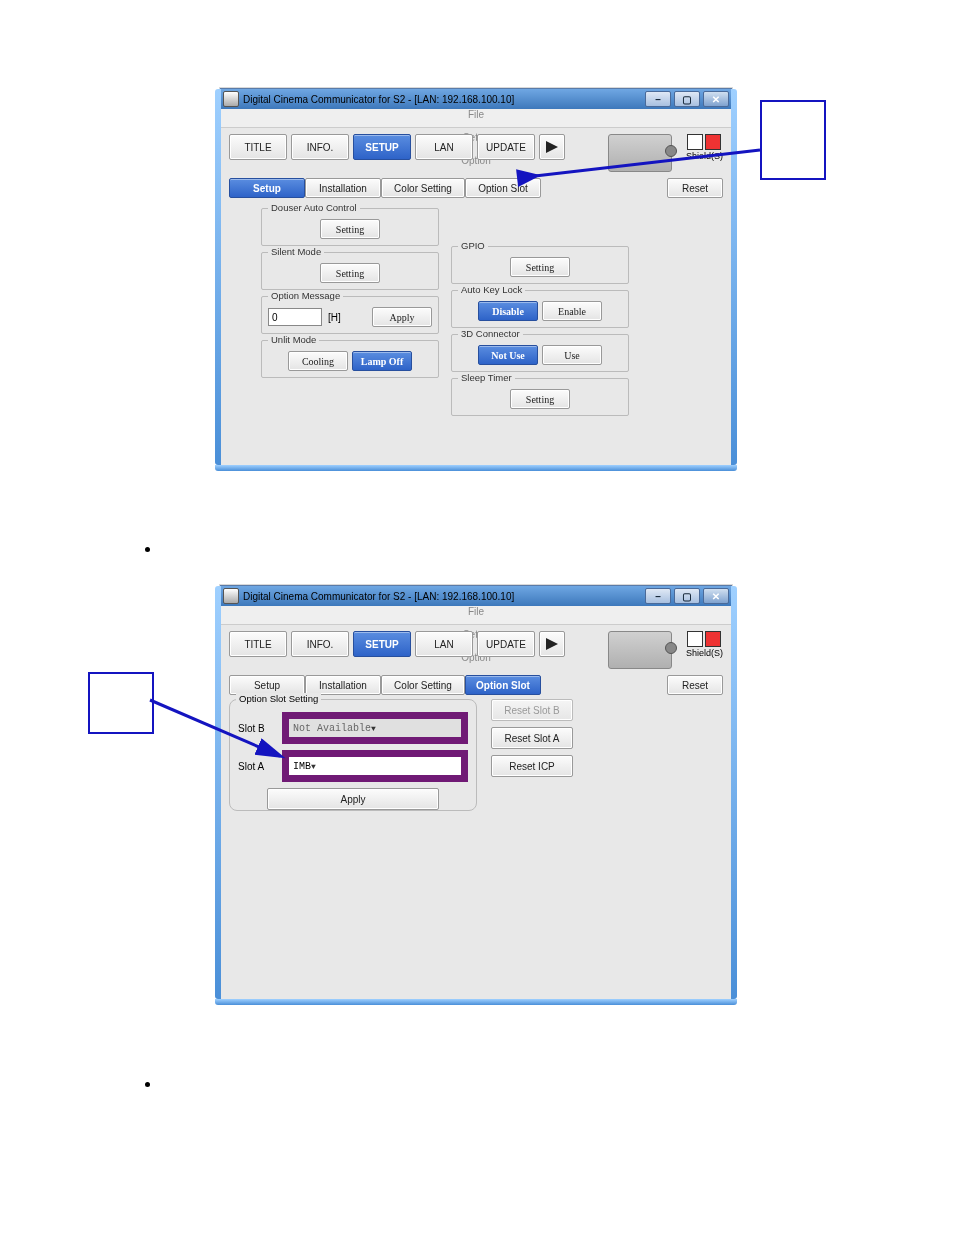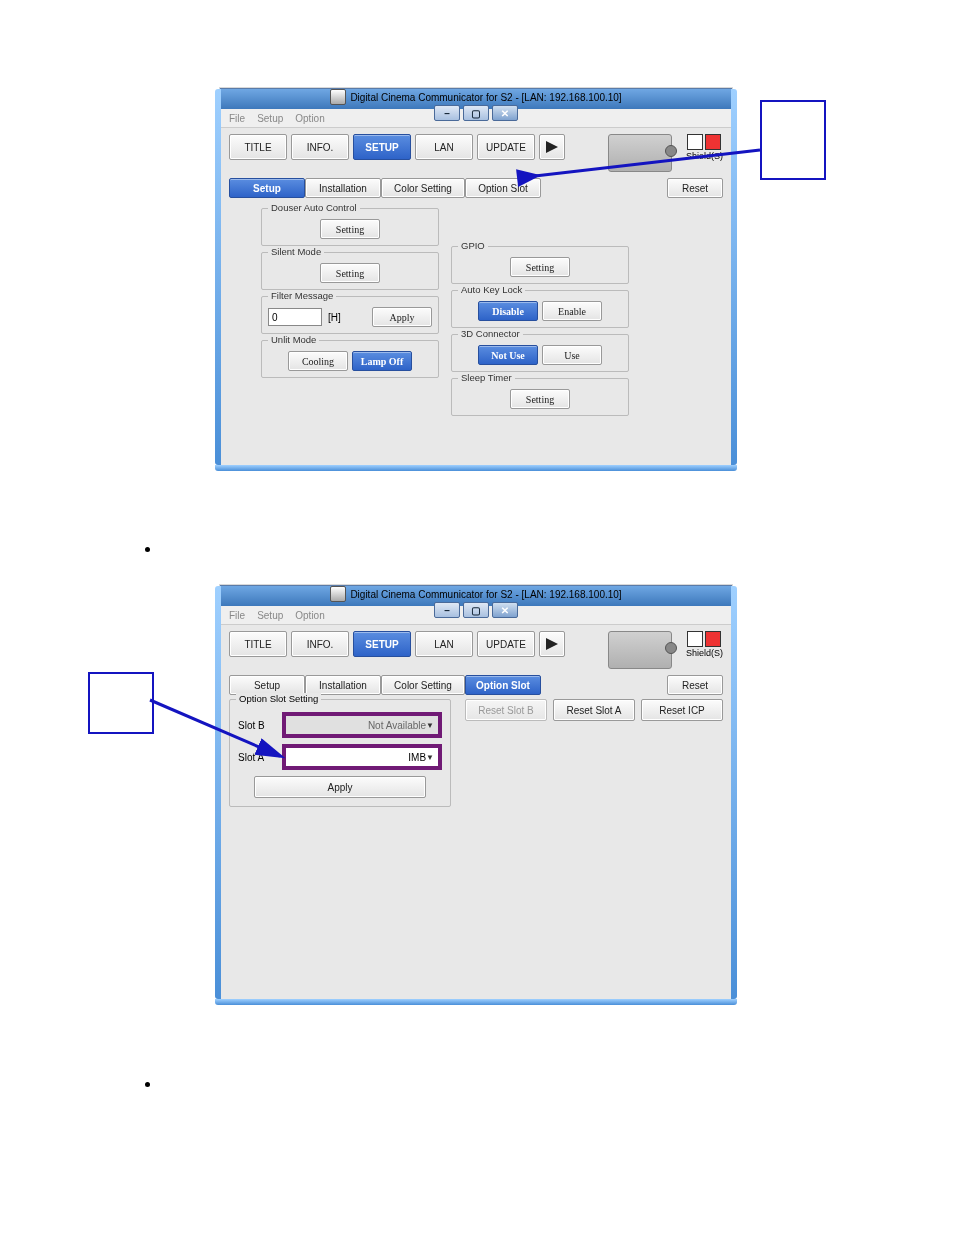--- a/index.html
+++ b/index.html
@@ -1,26 +1,26 @@
 <!DOCTYPE html>
 <html><head>
 <meta charset="utf-8">
 <style>
 body { margin:0; background:#fff; font-family:"Segoe UI",Tahoma,Arial,sans-serif; font-size:11px; color:#000; width:954px; }
 .canvas { position:relative; width:954px; height:1235px; }
 .win { position:absolute; left:220px; width:510px; border:1px solid #5a7ba8; background:#e8e8e8; box-shadow:0 0 0 1px rgba(0,0,0,.15); }
 .win.win1 { top:88px; height:376px; }
 .win.win2 { top:585px; height:413px; }
-.titlebar { height:20px; background:linear-gradient(#6fa7e3,#3d78bb); display:flex; align-items:center; justify-content:space-between; padding:0 2px; font-size:10px; color:#000;flex-direction:column; }
+.titlebar { height:20px; background:linear-gradient(#6fa7e3,#3d78bb); display:flex; align-items:center; justify-content:space-between; padding:0 2px; font-size:10px; color:#000; }
 .titlebar .left { display:flex; align-items:center; gap:4px; }
 .titlebar .icon { width:14px; height:14px; background:linear-gradient(#fff,#aaa); border:1px solid #555; border-radius:2px; }
 .titlebar .ctrls { display:flex; gap:3px; }
 .titlebar .ctrl { width:24px; height:14px; background:linear-gradient(#dfe8f5,#a8c0e0); border:1px solid #4a6a99; border-radius:2px; display:flex; align-items:center; justify-content:center; font-size:10px; color:#123; font-weight:bold; cursor:pointer; }
 .titlebar .ctrl.close { background:linear-gradient(#d0dff0,#7fa2cf); color:#fff; }
-.menubar { height:18px; background:#efefef; border-bottom:1px solid #ccc; display:flex; align-items:center; gap:12px; padding:0 8px; font-size:10px; color:#888; }
+.menubar { height:18px; background:#efefef; border-bottom:1px solid #ccc; display:flex; align-items:center; gap:12px; padding:0 8px; font-size:10px; color:#888;flex-direction:column; }
 .client { padding:6px 8px; }
 .toolbar-row { display:flex; align-items:flex-start; gap:4px; margin-bottom:6px; }
 .btn { background:linear-gradient(#fcfcfc,#e4e4e4); border:1px solid #999; border-radius:2px; height:24px; display:flex; align-items:center; justify-content:center; font-size:10px; color:#222; cursor:pointer; box-shadow:inset 0 0 0 1px #fff; }
 .btn.sm { height:18px; }
 .btn.primary { background:linear-gradient(#5a8de0,#2e63c8); color:#fff; border-color:#274f9e; font-weight:bold; box-shadow:inset 0 1px 0 rgba(255,255,255,.4); }
 .btn.disabled { color:#999; background:linear-gradient(#f5f5f5,#e6e6e6); border-color:#bbb; cursor:default; }
 .nav .btn { width:56px; }
 .nav .play { width:24px; display:flex; align-items:center; justify-content:center; }
 .play svg { width:12px; height:12px; }
 .proj-img { width:62px; height:36px; background:linear-gradient(#d0d0d0,#b0b0b0); border:1px solid #888; border-radius:3px; position:relative; }
@@ -35,30 +35,30 @@
 .subtab-row .reset { width:54px; }
 .grp { border:1px solid #bbb; border-radius:2px; padding:10px 6px 6px; position:relative; margin-top:6px; }
 .grp .legend { position:absolute; top:-7px; left:6px; background:#e8e8e8; padding:0 3px; font-size:9.5px; color:#333; }
 .grp-row { display:flex; gap:4px; justify-content:center; }
 .grp .btn { width:58px; height:18px; font-size:10px;font-family:Liberation Serif, serif; }
 .cols2 { display:flex; gap:12px;padding-left:32px; }
 .col { width:178px; }
 .input { background:#fff; border:1px solid #888; height:16px; width:46px; padding:0 3px; font-size:10px; display:flex; align-items:center; }
 .fm-row { display:flex; align-items:center; gap:6px; }
 .fm-unit { font-size:10px; }
-.slot-area { border:1px solid #bbb; border-radius:2px; padding:12px 8px 8px; position:relative; width:230px; }
+.slot-area { border:1px solid #bbb; border-radius:8px; padding:12px 8px 0; position:relative; width:230px; }
 .slot-area .legend { position:absolute; top:-7px; left:6px; background:#e8e8e8; padding:0 3px; font-size:9.5px; }
 .slot-line { display:flex; align-items:center; gap:6px; margin-bottom:6px; }
 .slot-label { width:38px; font-size:10px; }
-.dropdown { flex:1; height:18px; border:4px solid #701a75; background:#fff; display:flex; align-items:center; justify-content:flex-end; padding:0 4px; font-size:10px; }
+.dropdown { flex:1; height:18px; border:7px solid #701a75; background:#fff; display:flex; align-items:center; justify-content:flex-start; padding:0 4px; font-size:10px;font-family:Liberation Mono, monospace; }
 .dropdown.dis { background:#e0e0e0; color:#666; }
 .dropdown .arrow { font-size:8px; color:#333; }
 .apply-row { display:flex; justify-content:center; margin-top:4px; }
 .apply-row .btn { width:170px; height:20px; }
-.reset-col { display:flex; flex-direction:row; gap:6px; margin-left:14px; }
+.reset-col { display:flex; flex-direction:column; gap:6px; margin-left:14px; }
 .reset-col .btn { width:80px; height:20px; font-size:10px; }
 .slot-flex { display:flex; }
 .callout { position:absolute; border:2px solid #1414c0; background:#fff; }
 .callout.c1 { left:760px; top:100px; width:62px; height:76px; }
 .callout.c2 { left:88px;  top:672px; width:62px; height:58px; }
 .arrow-svg { position:absolute; overflow:visible; }
 .bullet { position:absolute; width:5px; height:5px; background:#000; border-radius:50%; }
 .bullet.b1 { left:145px; top:547px; }
 .bullet.b2 { left:145px; top:1082px; }
 .vglass { position:absolute; top:0; bottom:0; width:6px; background:linear-gradient(#9fd0ff,#4a8fd8); }
@@ -133,21 +133,21 @@
                 <div class="btn">Setting</div>
               </div>
         </div>
         <div class="grp">
           <div class="legend">Silent Mode</div>
           <div class="grp-row">
                 <div class="btn">Setting</div>
               </div>
         </div>
         <div class="grp">
-          <div class="legend">Filter Message</div>
+          <div class="legend">Option Message</div>
           <div class="fm-row">
             <div class="input">0</div>
             <span class="fm-unit">[H]</span>
             <div style="flex:1"></div>
             <div class="btn">Apply</div>
           </div>
         </div>
         <div class="grp">
           <div class="legend">Unlit Mode</div>
           <div class="grp-row">

